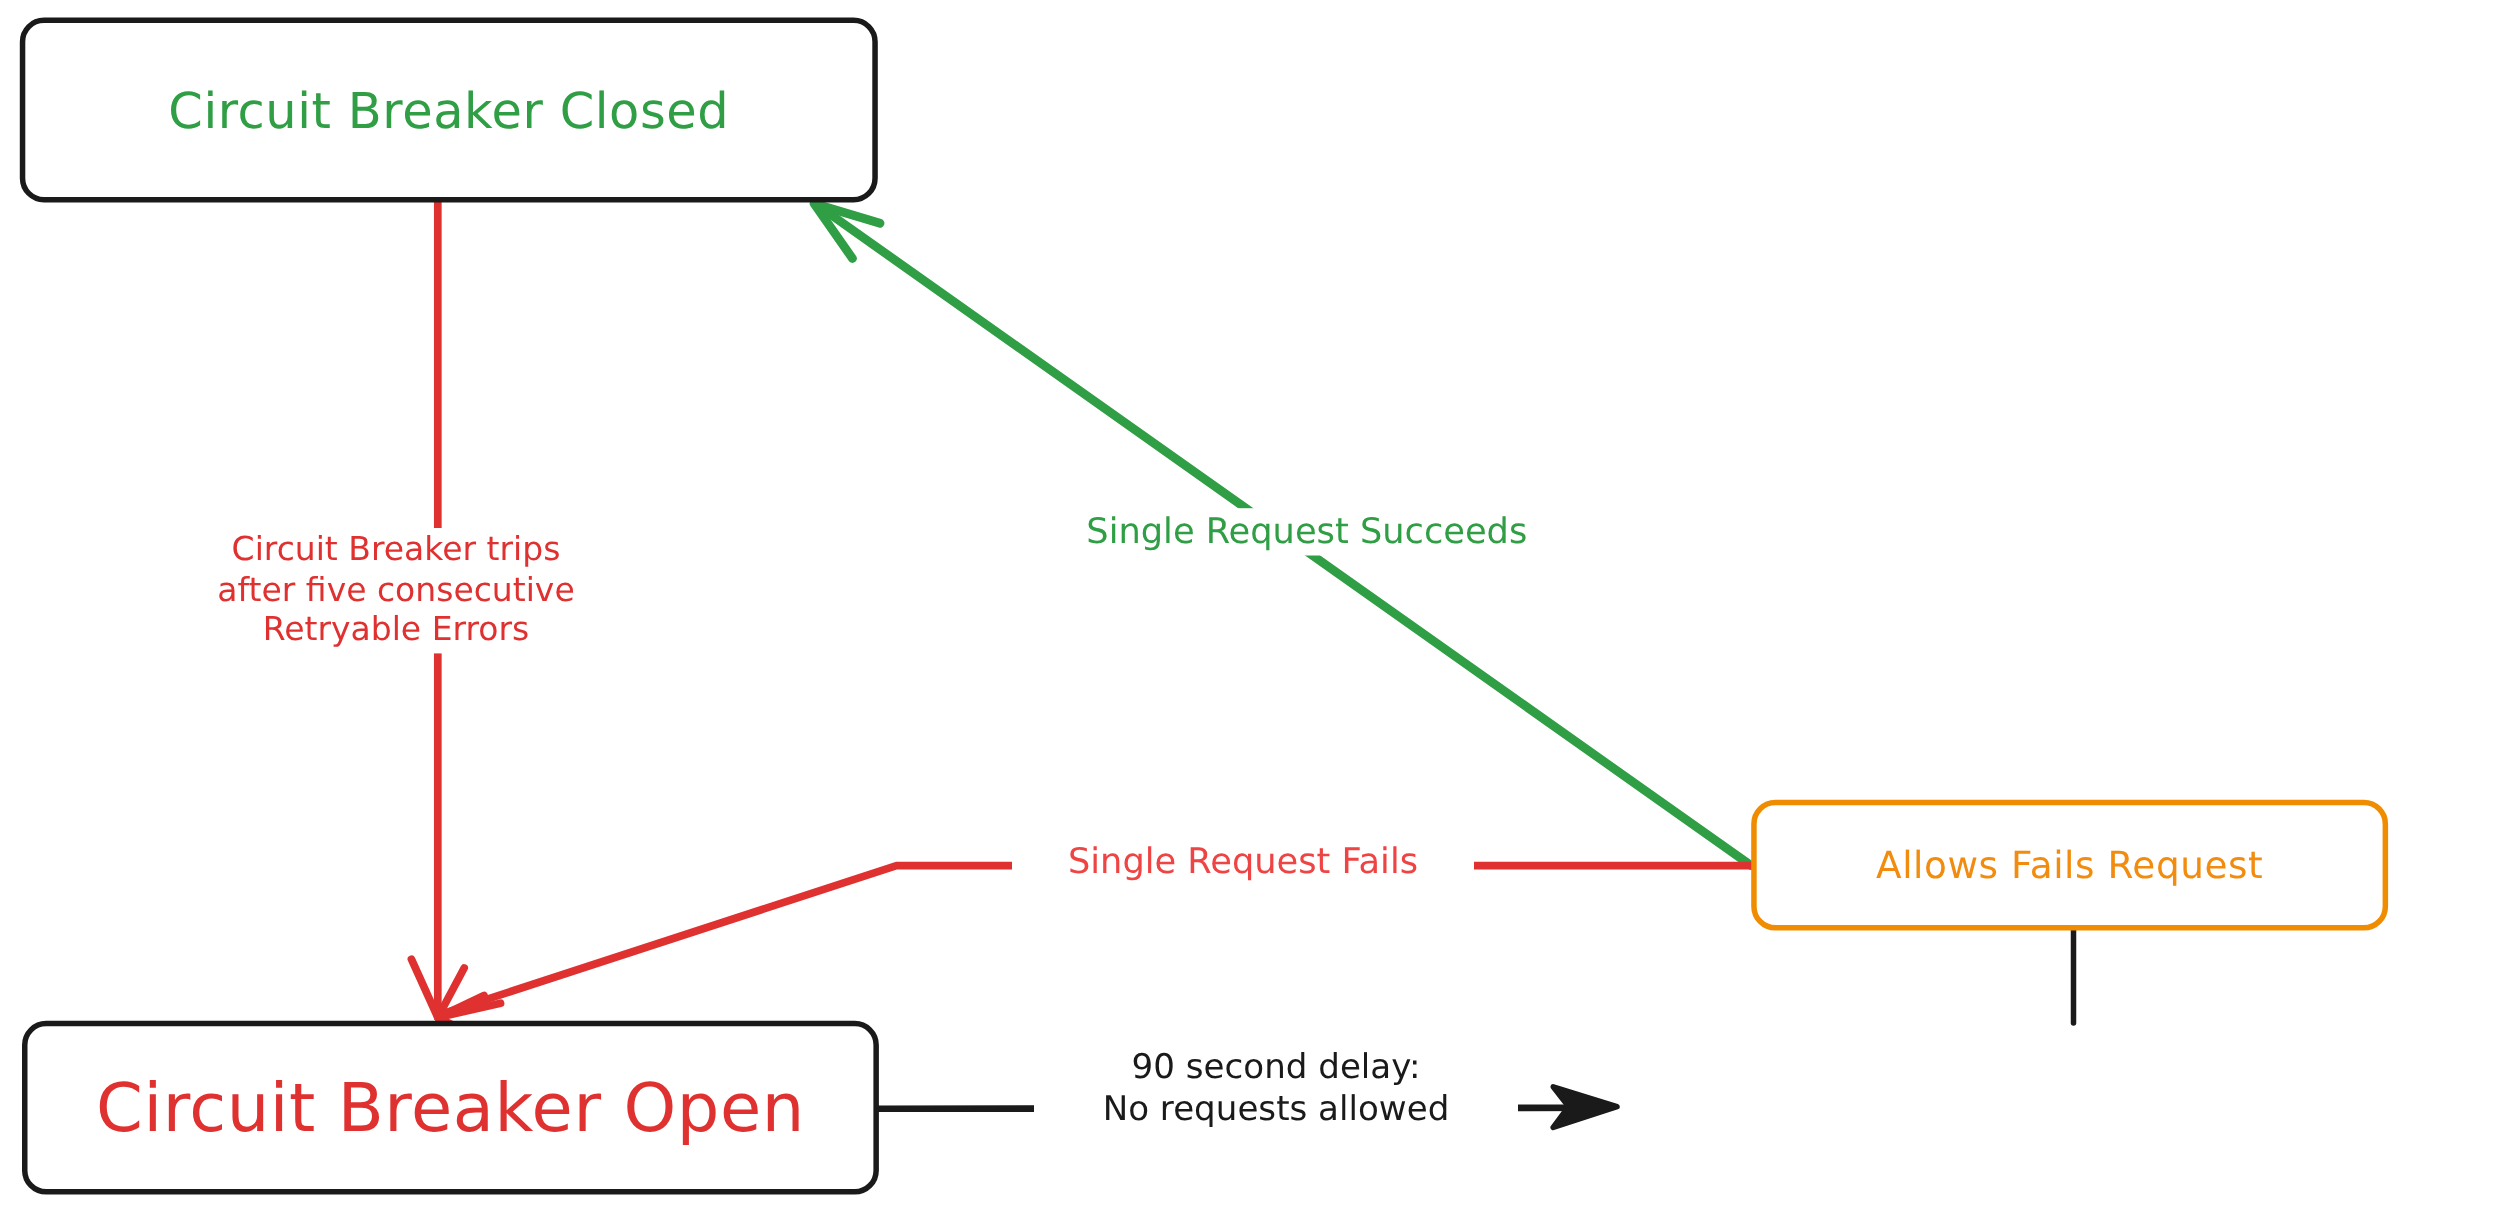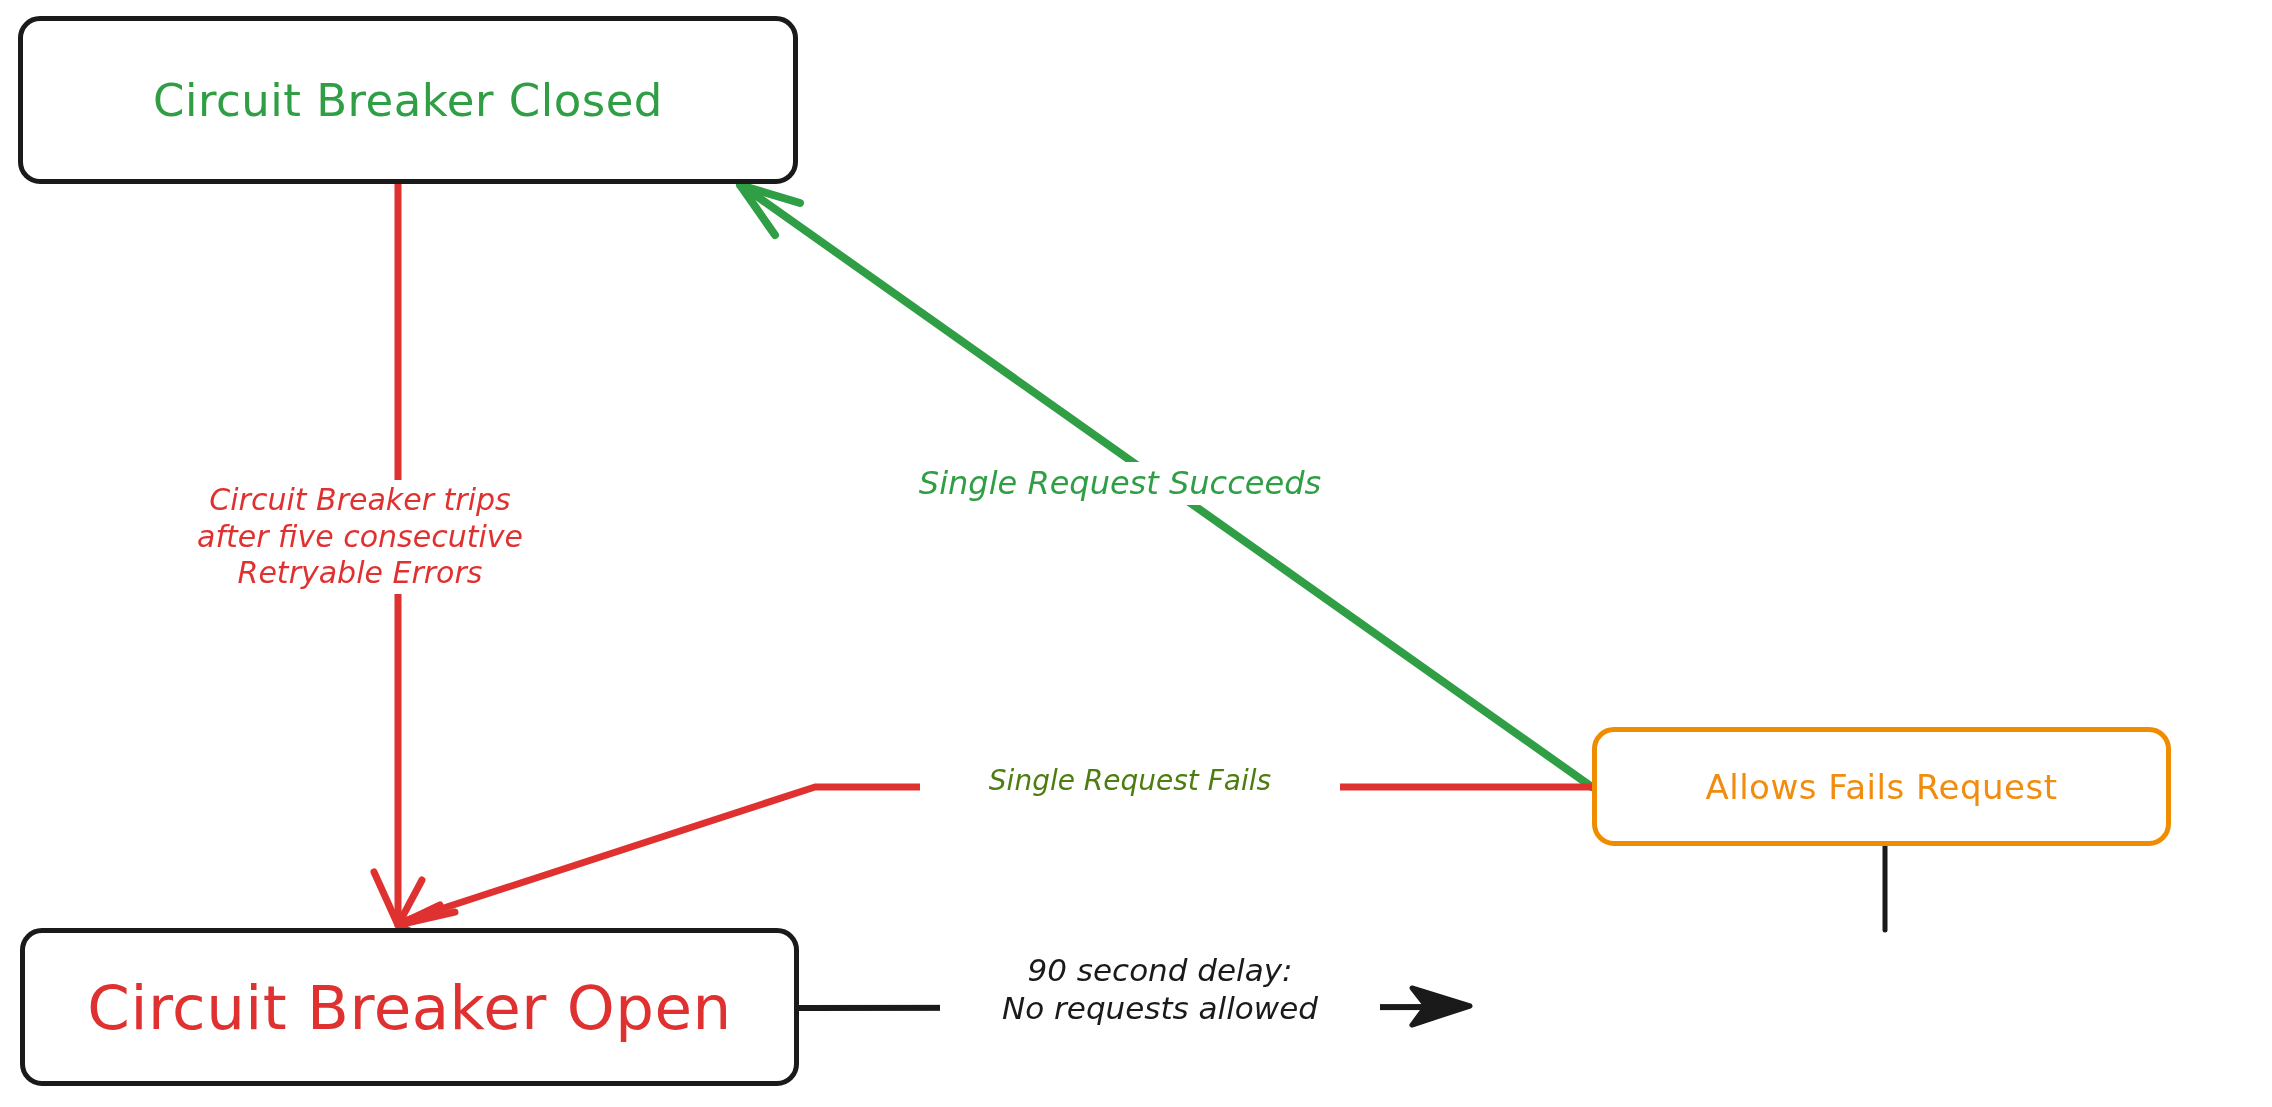--- a/index.html
+++ b/index.html
@@ -62,33 +62,32 @@
 
   .edge-label {
     position: absolute;
     font-family: "DejaVu Sans", sans-serif;
     text-align: center;
     line-height: 1.22;
     white-space: pre-line;
     background: #ffffff;
     padding: 2px 6px;
     box-sizing: border-box;
-    font-style: italic;
   }
   #label-trips {
     left: 150px; top: 480px; width: 420px;
     font-size: 30px; color: #e03131;
   }
   #label-succeeds {
-    left: 880px; top: 462px; width: 480px;
+    left: 948px; top: 462px; width: 480px;
     font-size: 32px; color: #2f9e44;
   }
   #label-fails {
     left: 920px; top: 762px; width: 420px;
-    font-size: 28px; color: #4d7c0f; text-align: center;
+    font-size: 32px; color: #ef4444; text-align: center;
   }
   #label-delay {
     left: 940px; top: 950px; width: 440px;
     font-size: 31px; color: #1a1a1a;
   }
 </style>
 </head>
 <body>
 
 <div id="diagram-root">

